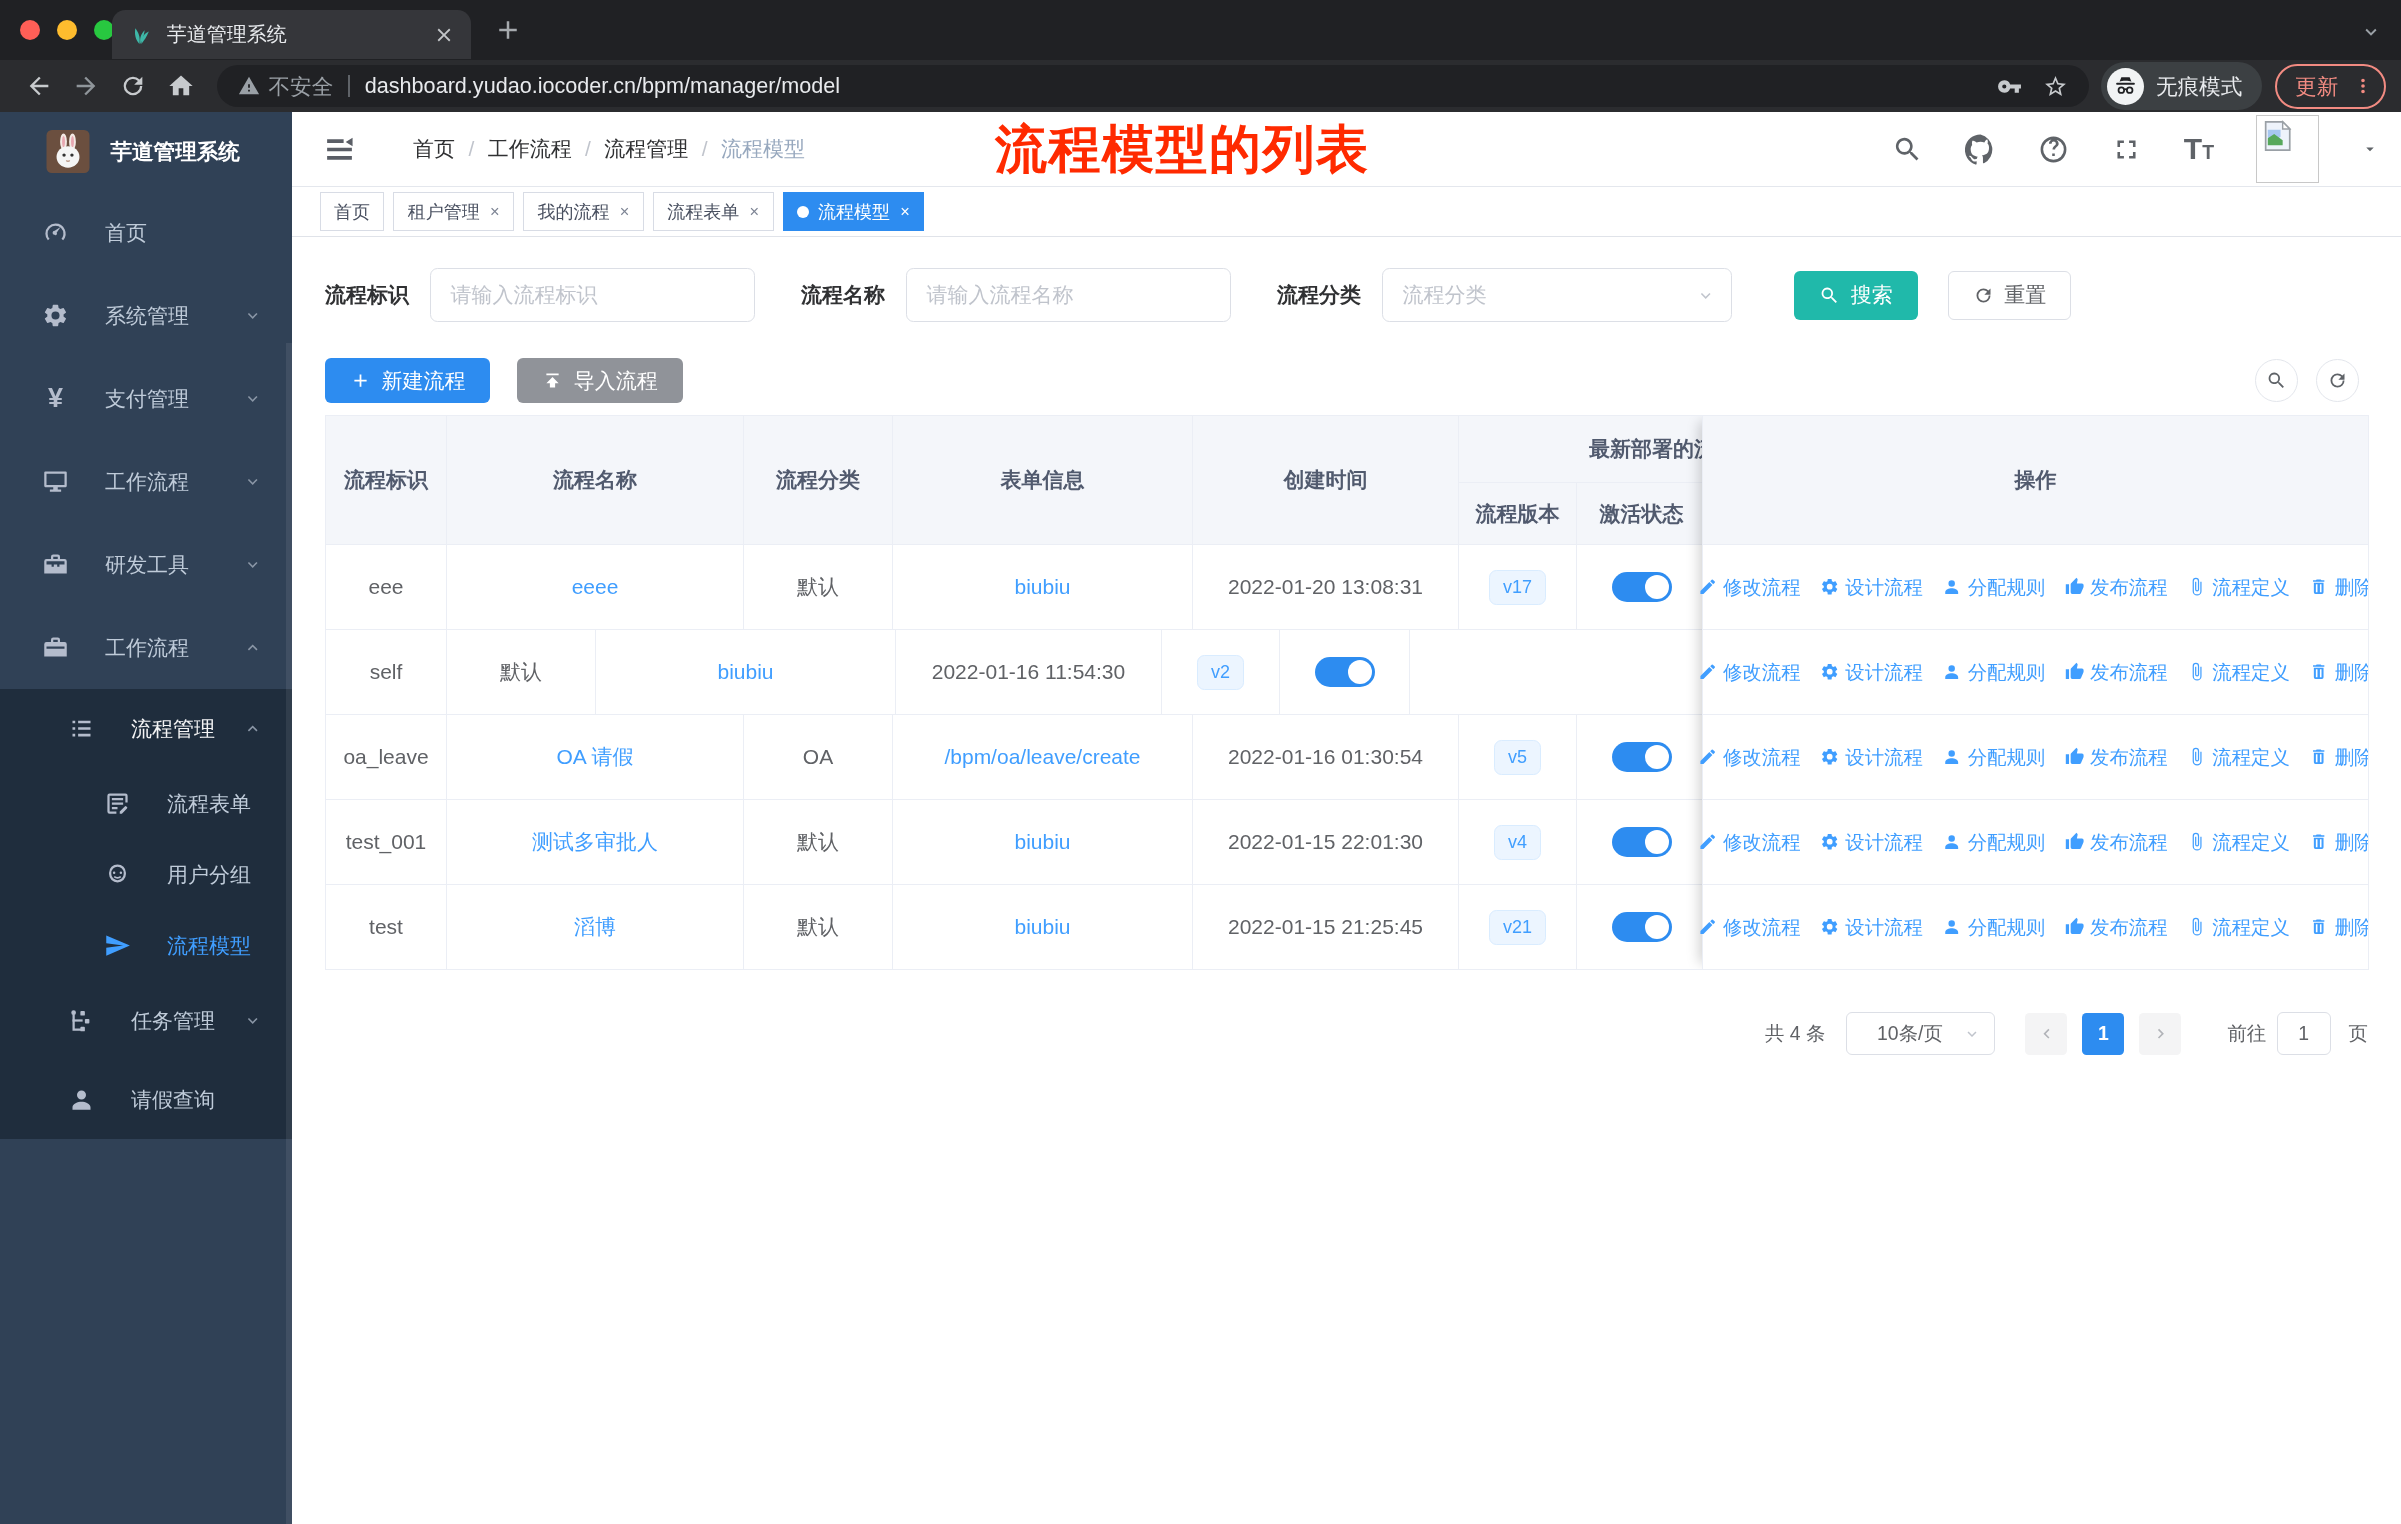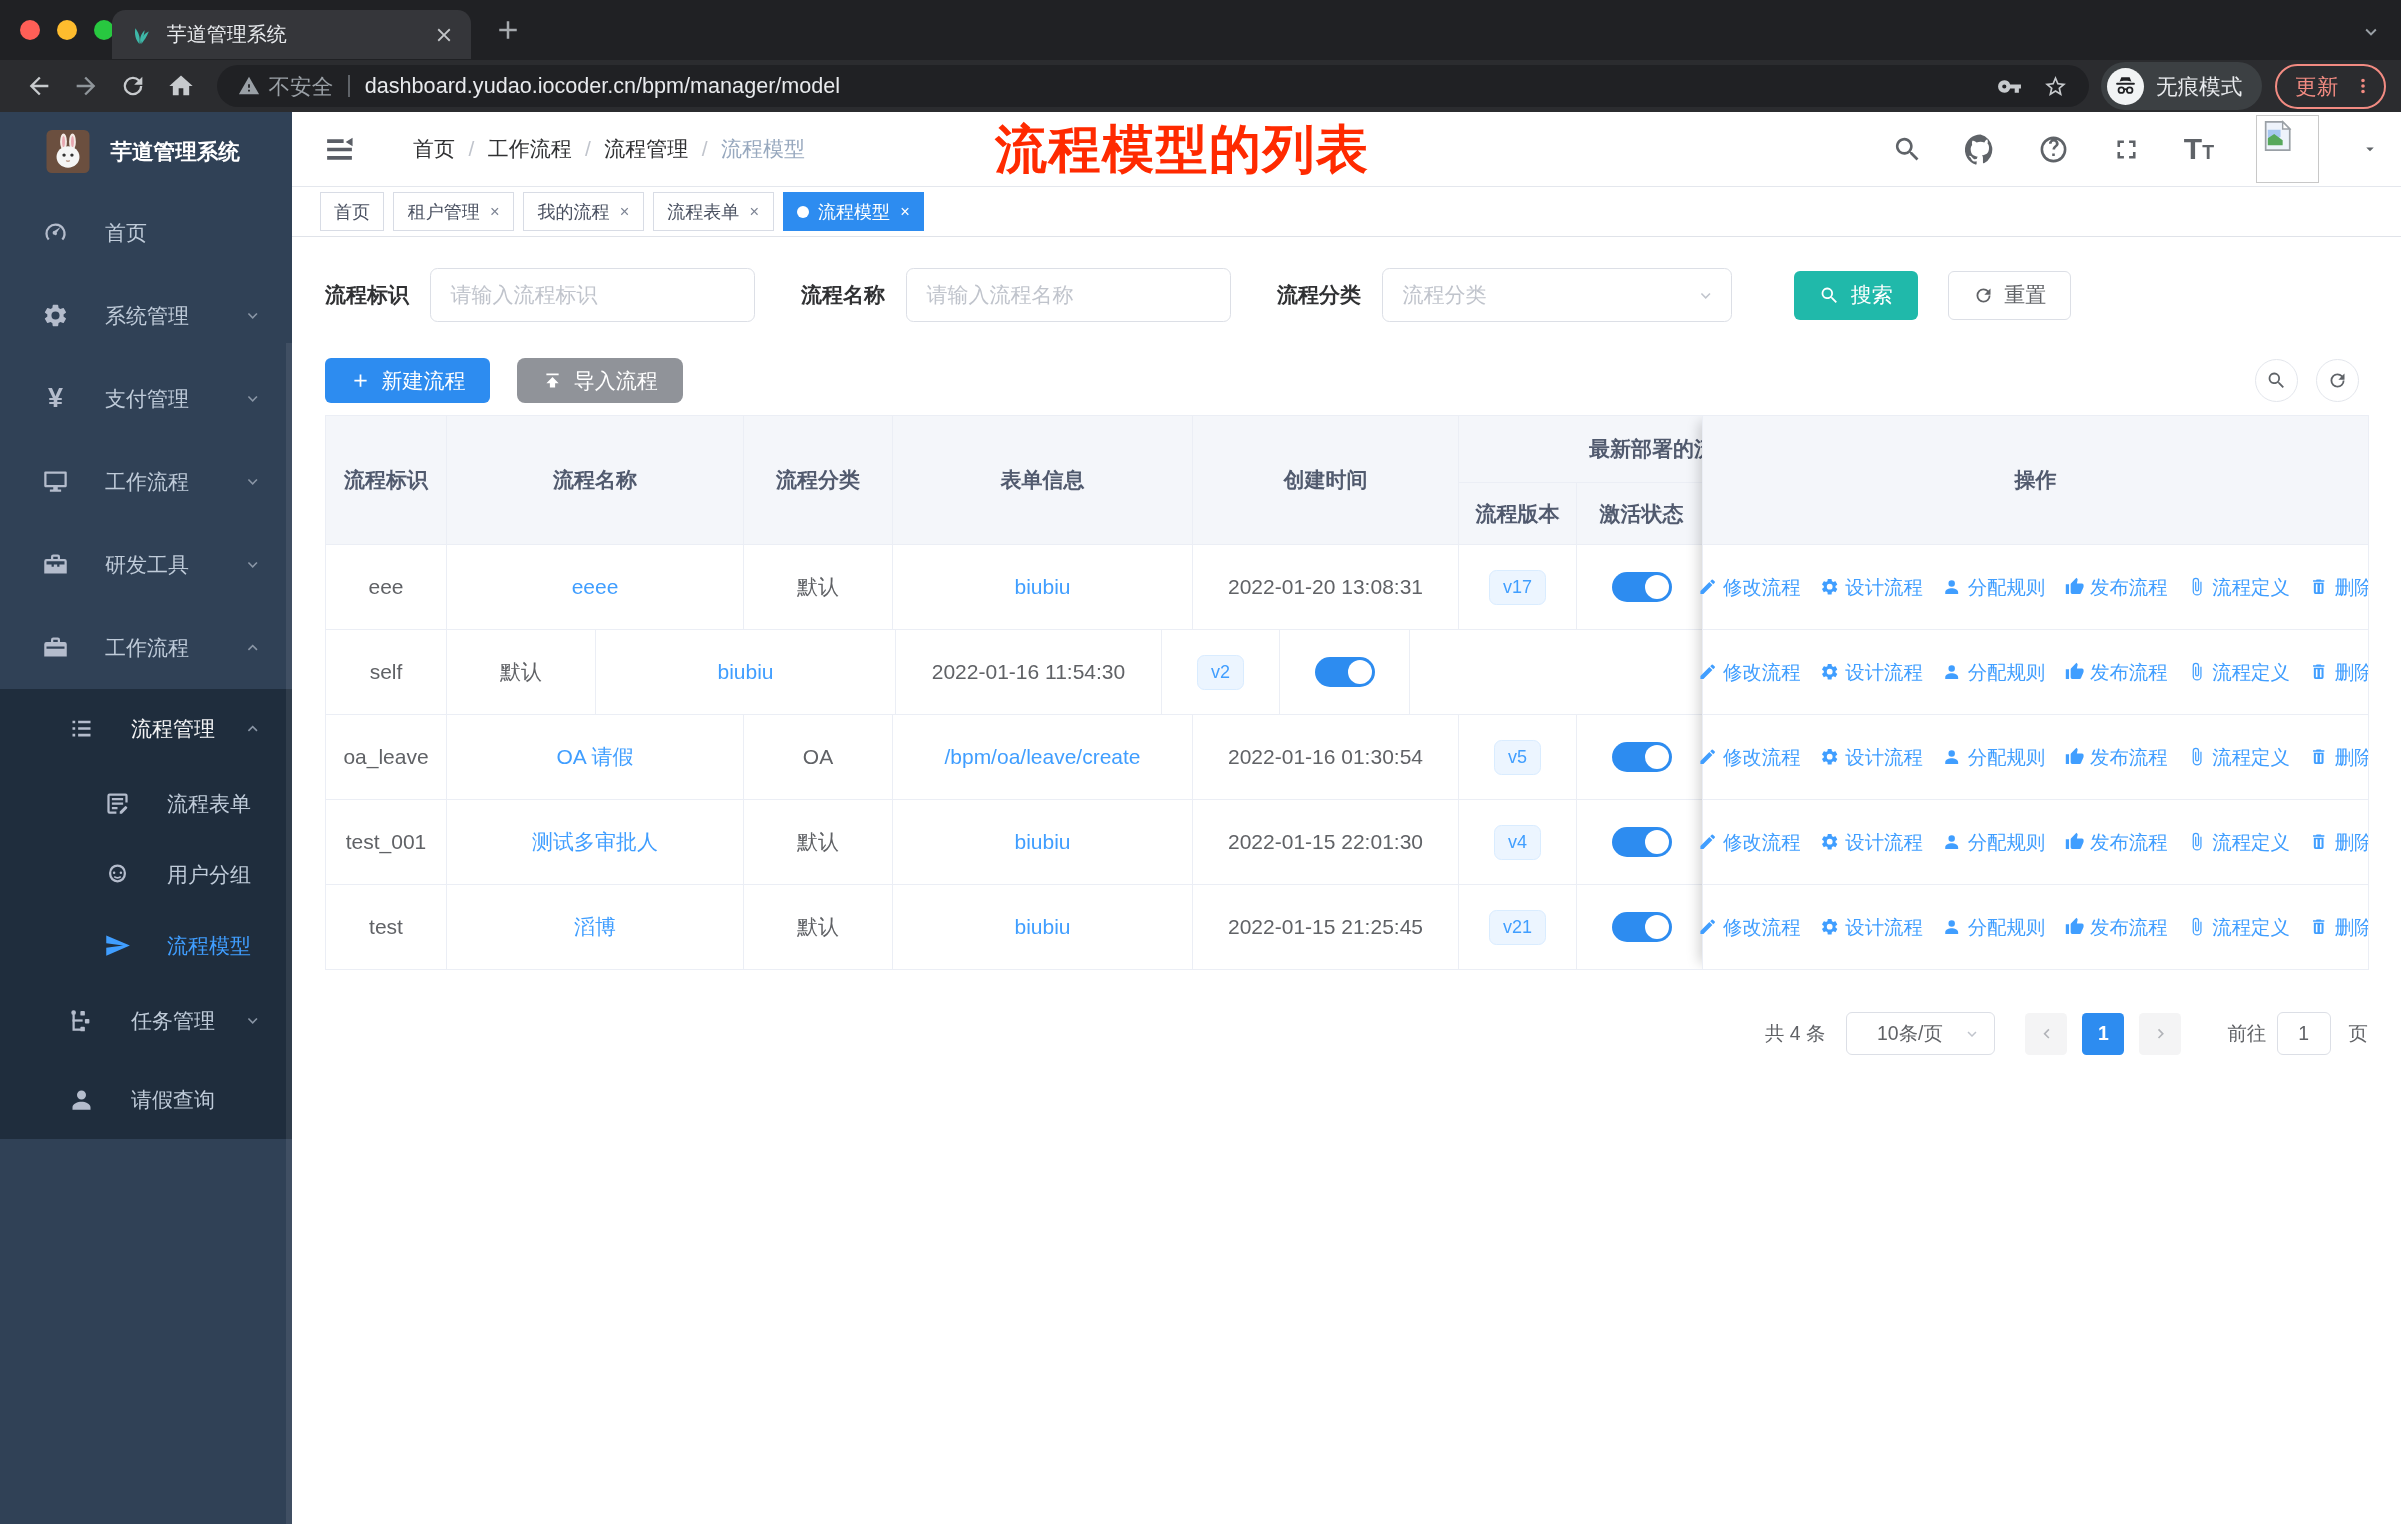--- a/index.html
+++ b/index.html
@@ -87,21 +87,21 @@
   .f-input input { width:100%; height:100%; border:1.5px solid #dcdfe6; border-radius:7.4px; padding:0 19.4px; font-size:21px; color:#606266; outline:none; font-family:inherit; background:#fff; }
   .f-input input::placeholder { color:#c0c4cc; }
   .f-input .sel-caret { position:absolute; right:16.4px; top:18px; width:19.4px; height:19.4px; color:#c0c4cc; }
   .f-select { width:350px; }
   .btn { display:inline-flex; align-items:center; justify-content:center; height:49px; border-radius:6px; font-size:21px; padding:0 24px; cursor:pointer; border:1.5px solid transparent; white-space:nowrap; }
   .btn .icon { width:21px; height:21px; margin-right:10.4px; }
   .btn-search { background:#20b9aa; color:#fff; margin-left:16.4px; }
   .btn-reset { background:#fff; color:#606266; border-color:#dcdfe6; margin-left:30px; }
   .toolbar-row { margin-top:36px; display:flex; align-items:center; }
   .btn-create { background:#2d8cf0; color:#fff; height:45px; }
-  .btn-import { background:#909399; color:#fff; height:45px; margin-left:27px;border-radius:8px; }
+  .btn-import { background:#909399; color:#fff; height:45px; margin-left:27px; }
   .mini-circles { margin-left:auto; display:flex; gap:18px; margin-right:9px; }
   .circle-btn { width:43px; height:43px; border-radius:50%; border:1.5px solid #e3e6ec; display:flex; align-items:center; justify-content:center; color:#5f6368; background:#fff; cursor:pointer; }
   .circle-btn .icon { width:21px; height:21px; }
 
   
   .tbl { position:relative; margin-top:12px; width:2044px; border:1.5px solid #ebeef5; overflow:hidden; }
   .tbl-main { width:1582px; }
   .tbl-header { display:flex; height:128px; background:#f4f6fa; color:#515a6e; font-weight:bold; }
   .th { display:flex; align-items:center; justify-content:center; border-right:1.5px solid #ebeef5; height:100%; }
   .tbl-group { display:flex; flex-direction:column; width:449px; }

